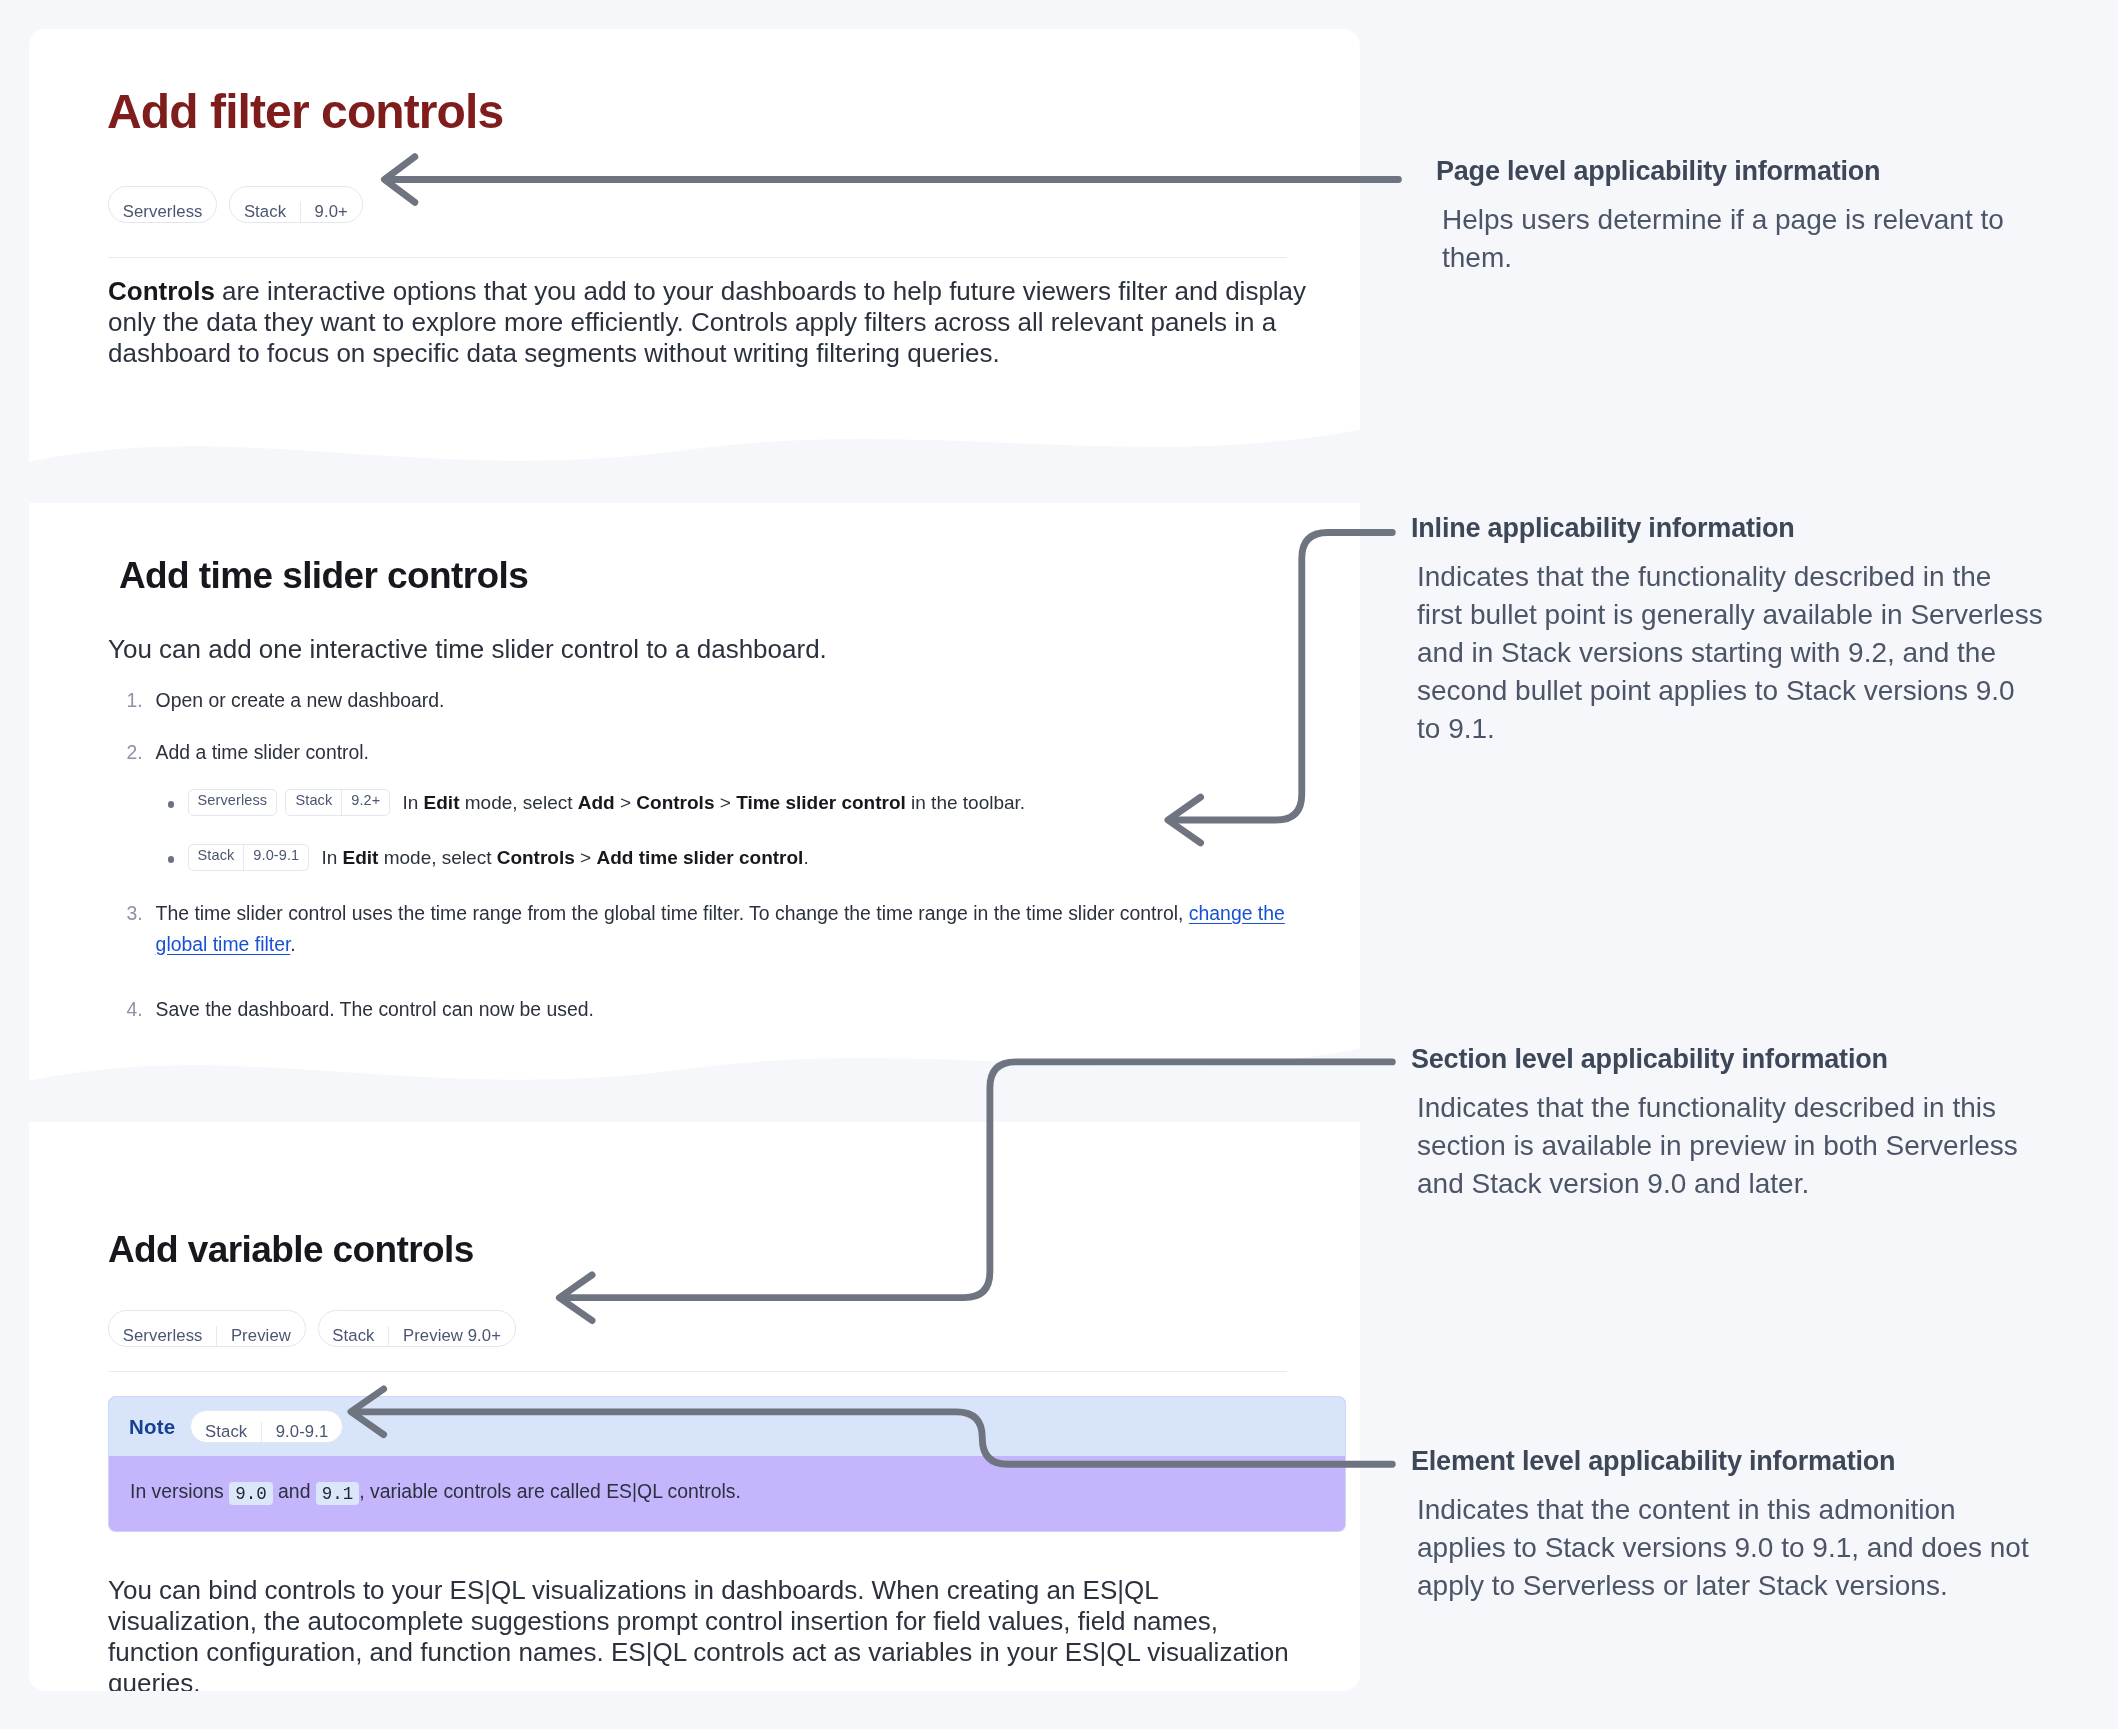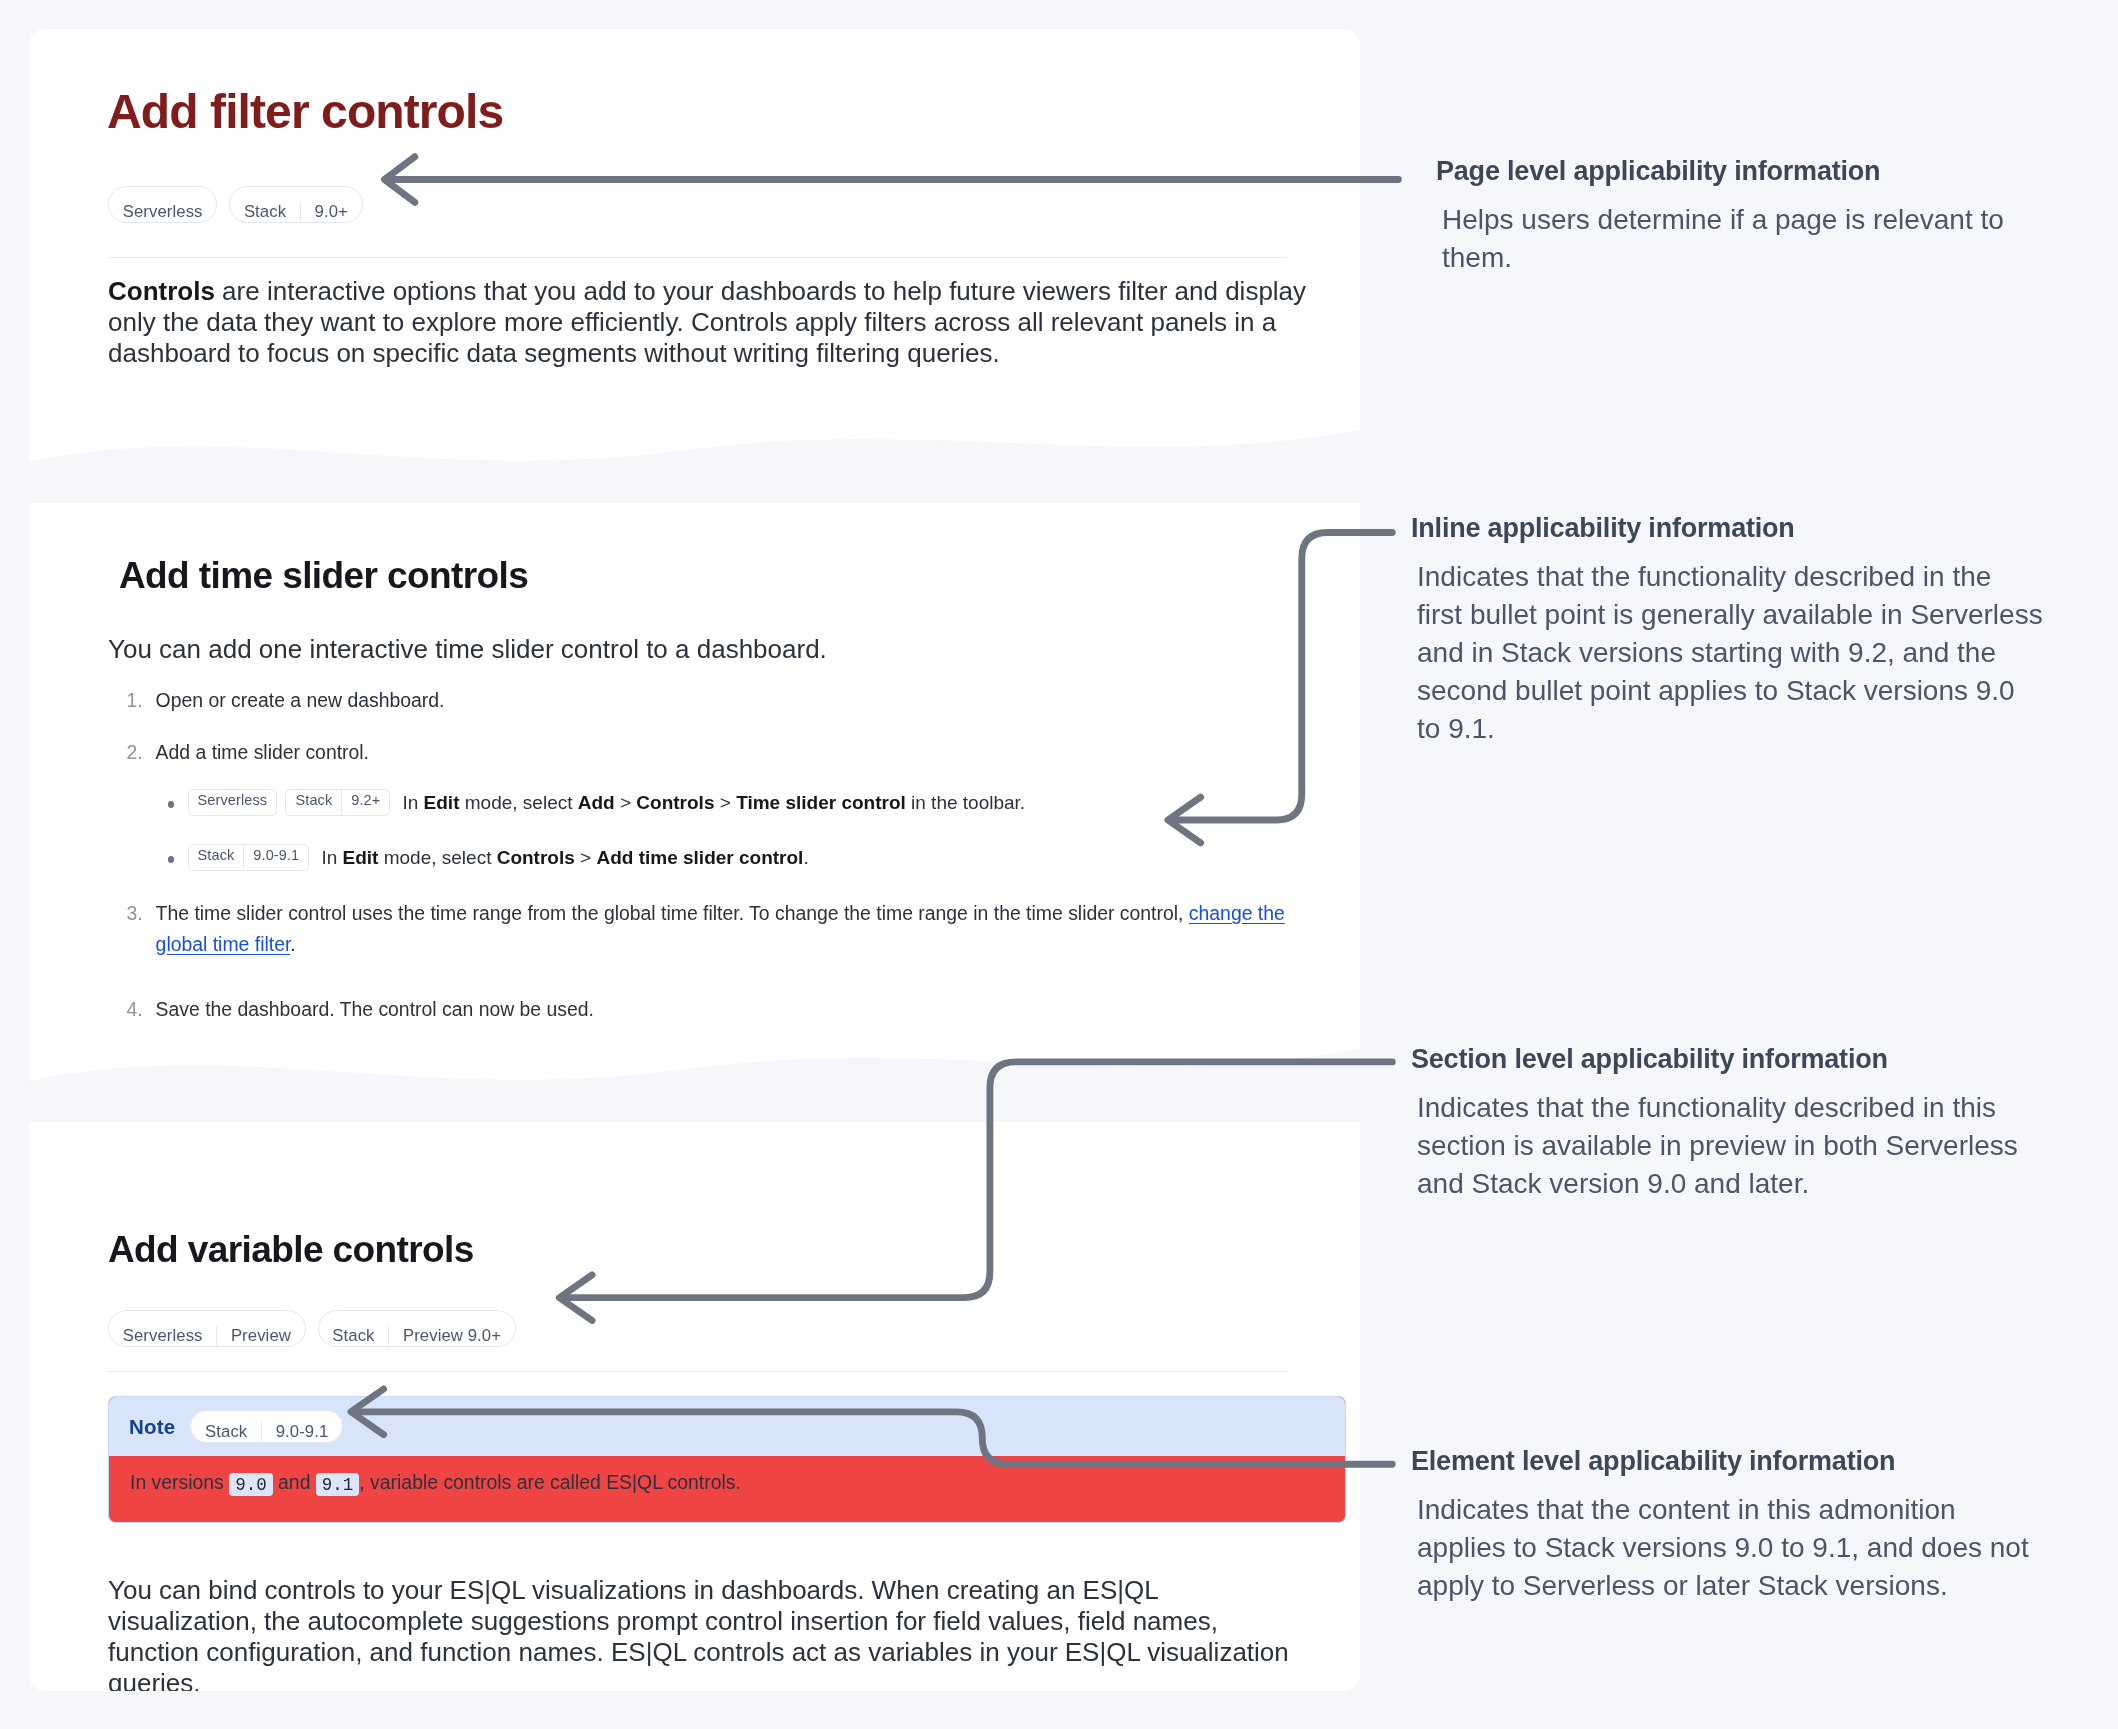--- a/index.html
+++ b/index.html
@@ -103,32 +103,32 @@
     position:absolute; left:-20px; top:13px;
     width:6.8px; height:6.8px; border-radius:50%;
     background:#6b7385;
   }
 
   
   .note{
     border:1.2px solid #c9d9f7;
     border-radius:7.6px;
     overflow:hidden;
-    background:#ef4444;
+    background:#c4b5fd;
   }
   .note-head{
     display:flex; align-items:center; gap:15px;
     background:#d7e4fa;
     padding:13px 20px;
   }
   .note-label{
     font-size:20.5px; font-weight:700; color:#17408f; letter-spacing:0.2px;
   }
   .note-body{
-    padding:11px 21px 23px 21px;
+    padding:20px 21px 23px 21px;
     font-size:19.4px; line-height:30px; color:#2b313d;
   }
   code.inline{
     font-family:"Liberation Mono", monospace;
     font-size:17.5px;
     background:#dbe6fb;
     border-radius:3.8px;
     padding:1.5px 6px;
     color:#1f2430;
   }

